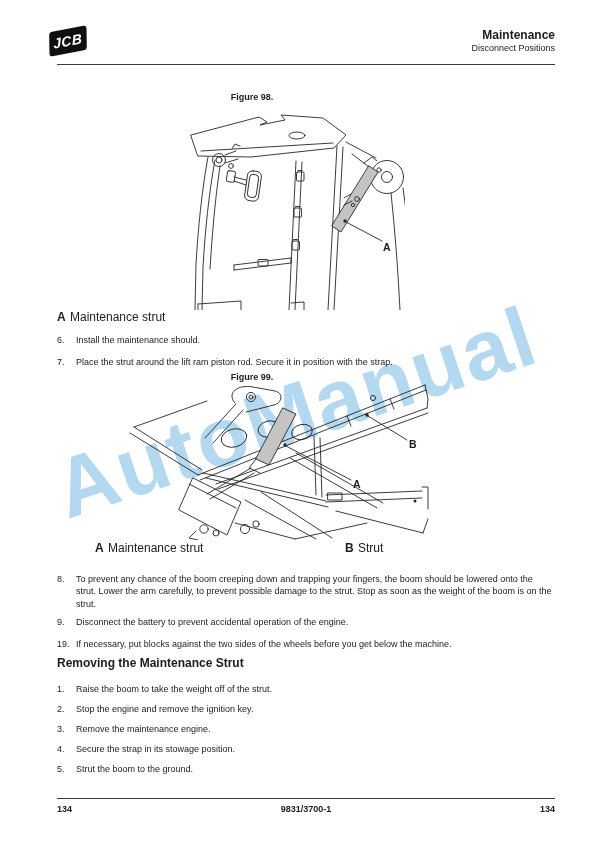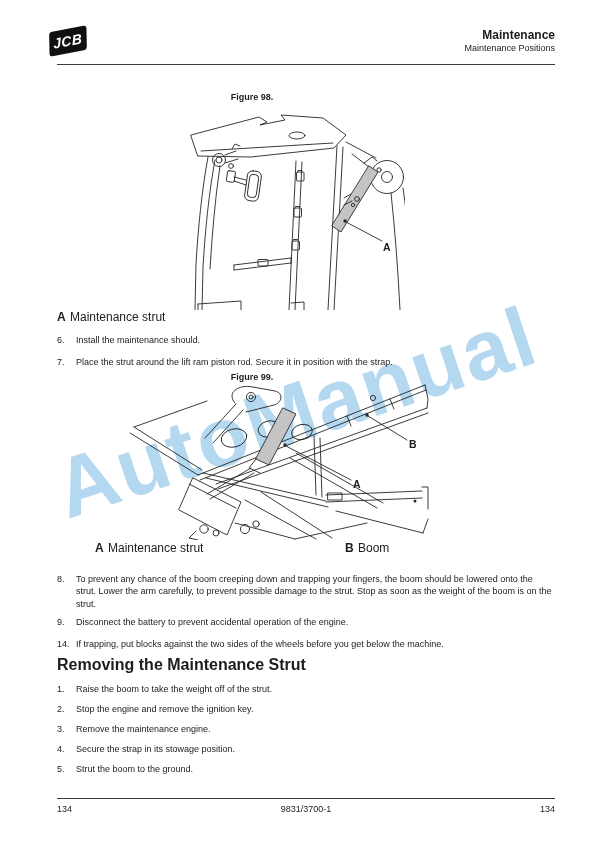--- a/index.html
+++ b/index.html
@@ -34,42 +34,42 @@
   
   .fig-title { position:absolute; left:0; width:504px; text-align:center; font-size:9px; font-weight:bold; }
   .figsvg { position:absolute; }
 
   
   .caption { position:absolute; font-size:12px; }
   .caption .ckey { display:inline-block; font-weight:bold; width:13px; }
   .item { position:absolute; left:57px; width:498px; display:flex; font-size:9px; line-height:12.4px; }
   .item .num { flex:0 0 19px; }
   .item .txt { flex:1 1 auto; max-width:479px; }
-  .section-heading { position:absolute; left:57px; top:656px; font-size:16px; font-weight:bold; }
+  .section-heading { position:absolute; left:57px; top:656px; font-size:12px; font-weight:bold; }
 
   
   .footer-row {
     position:absolute; left:57px; right:57px; top:804px;
-    display:flex; justify-content:space-between; font-size:9px; font-weight:normal;
+    display:flex; justify-content:space-between; font-size:9px; font-weight:bold;
   }
   svg text { font-family:"Liberation Sans", sans-serif; font-weight:bold; font-size:10.5px; fill:#1c1c1c; }
 </style>
 </head>
 <body>
 
 <div class="watermark">AutoManual</div>
 
 <div class="content">
 
   <div class="logo">
     <span>JCB</span>
   </div>
   <div class="header-right">
     <div class="h-title">Maintenance</div>
-    <div class="h-sub">Maintenance Positions</div>
+    <div class="h-sub">Disconnect Positions</div>
   </div>
   <div class="rule" style="top:64px"></div>
 
   <div class="fig-title" style="top:92px">Figure 98.</div>
 
   <svg class="figsvg" style="left:155px; top:104px" width="250" height="206" viewBox="0 0 250 206">
     <g stroke="#262626" stroke-width="0.9" fill="none" stroke-linejoin="round" stroke-linecap="round">
 
       <path d="M36,31 L104,13 L112,18 L105,21 L130,16 L126,11 L168,14 L191,31 L179,44 L96,53 L43,52 Z"></path>
       <path d="M46,47 L178,39"></path>
@@ -186,34 +186,34 @@
       <path d="M150,141 L210,157 M210,157 L282,141"></path>
     </g>
     <text x="268" y="106">A</text>
     <text x="324" y="66">B</text>
   </svg>
 
   <div class="caption" style="left:95px; top:541px">
     <span class="ckey">A</span><span>Maintenance strut</span>
   </div>
   <div class="caption" style="left:345px; top:541px">
-    <span class="ckey">B</span><span>Boom</span>
+    <span class="ckey">B</span><span>Strut</span>
   </div>
 
   <div class="item" style="top:573px">
     <span class="num">8.</span>
     <span class="txt">To prevent any chance of the boom creeping down and trapping your fingers, the boom should be lowered onto the strut. Lower the arm carefully, to prevent possible damage to the strut. Stop as soon as the weight of the boom is on the strut.</span>
   </div>
   <div class="item" style="top:616px">
     <span class="num">9.</span>
     <span class="txt">Disconnect the battery to prevent accidental operation of the engine.</span>
   </div>
   <div class="item" style="top:638px">
-    <span class="num">14.</span>
-    <span class="txt">If trapping, put blocks against the two sides of the wheels before you get below the machine.</span>
+    <span class="num">19.</span>
+    <span class="txt">If necessary, put blocks against the two sides of the wheels before you get below the machine.</span>
   </div>
 
   <div class="section-heading">Removing the Maintenance Strut</div>
 
   <div class="item" style="top:683px">
     <span class="num">1.</span>
     <span class="txt">Raise the boom to take the weight off of the strut.</span>
   </div>
   <div class="item" style="top:703px">
     <span class="num">2.</span>

